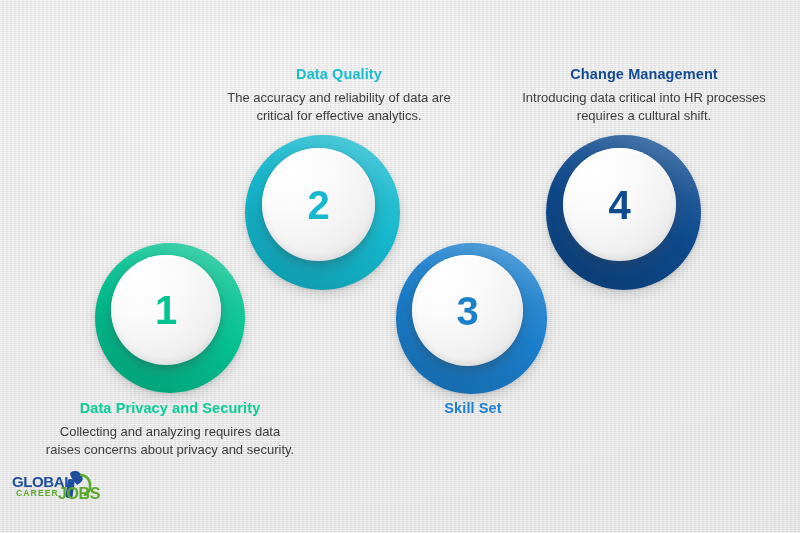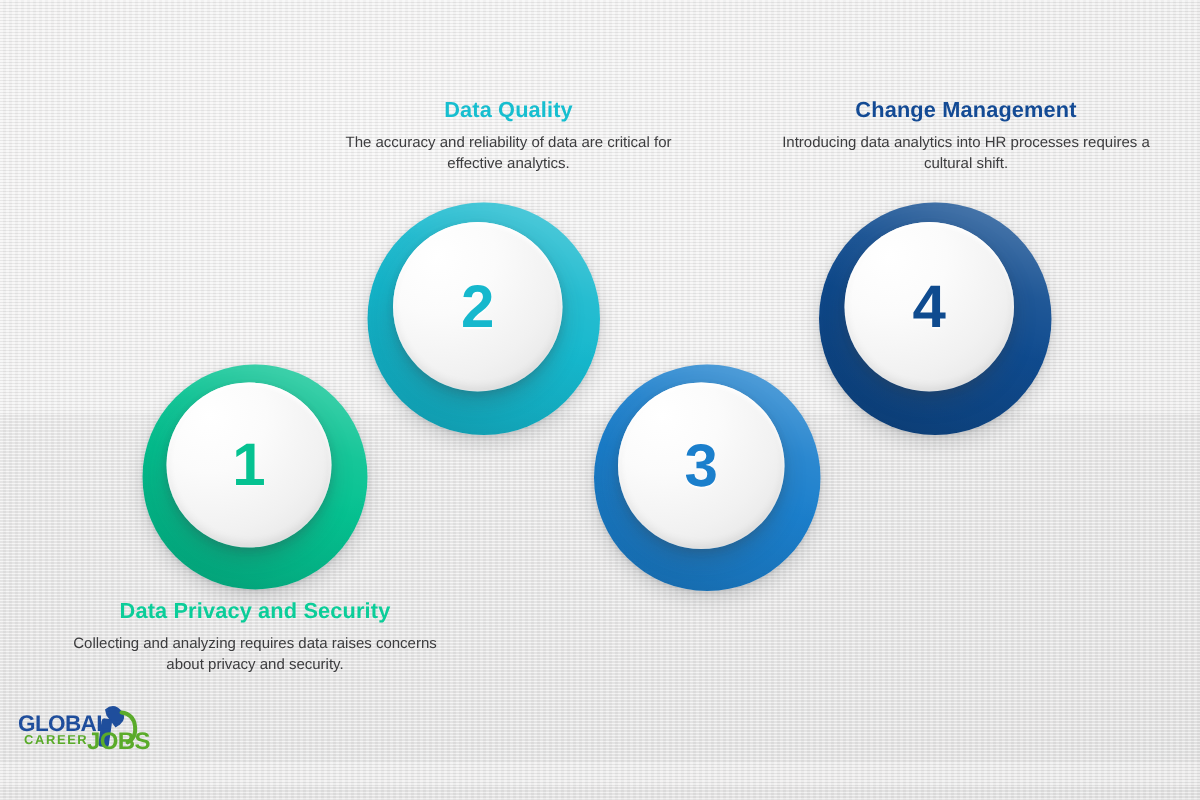--- a/index.html
+++ b/index.html
@@ -51,21 +51,21 @@
     user-select:none;
   }
 
   
   .txt{position:absolute;text-align:center;}
   .ttl{
     font-size:14.5px;font-weight:bold;letter-spacing:0.1px;
     margin:0 0 7px 0;white-space:nowrap;
   }
   .body{
-    font-size:10px;line-height:1.42;color:#3c3c3e;
+    font-size:13px;line-height:1.42;color:#3c3c3e;
     margin:0;font-weight:normal;
   }
 
   
   #logo{position:absolute;left:10px;top:466px;width:92px;height:40px;}
   #logo svg{display:block;}
 </style>
 </head>
 <body style="background: rgb(233, 232, 232);">
 
@@ -78,21 +78,21 @@
     </div>
     <div class="ring" style="left: 245px; top: 135px; width: 155px; height: 155px; background: radial-gradient(120% 120% at 72% 14%, rgb(22, 184, 205) 0%, rgb(22, 184, 205) 42%, rgb(15, 163, 184) 100%);"></div>
     <div class="disc" style="left:262px;top:148px;width:113px;height:113px;">
       <span class="num" style="color: rgb(22, 184, 205);">2</span>
     </div>
   </div>
 
   <div class="node">
     <div class="txt" style="left:497px;top:66px;width:254px;margin-left:20px;">
       <p class="ttl" style="color: rgb(19, 74, 148);">Change Management</p>
-      <p class="body">Introducing data analytics into HR processes requires a cultural shift.</p>
+      <p class="body">Introducing data critical into HR processes requires a cultural shift.</p>
     </div>
     <div class="ring" style="left: 546px; top: 135px; width: 155px; height: 155px; background: radial-gradient(120% 120% at 72% 14%, rgb(15, 75, 143) 0%, rgb(15, 75, 143) 42%, rgb(12, 63, 121) 100%);"></div>
     <div class="disc" style="left:563px;top:148px;width:113px;height:113px;">
       <span class="num" style="color: rgb(15, 75, 143);">4</span>
     </div>
   </div>
 
   <div class="node">
     <div class="ring" style="left: 95px; top: 243px; width: 150px; height: 150px; background: radial-gradient(120% 120% at 72% 14%, rgb(5, 194, 145) 0%, rgb(5, 194, 145) 42%, rgb(2, 168, 125) 100%);"></div>
     <div class="disc" style="left:111px;top:255px;width:110px;height:110px;">
@@ -103,20 +103,21 @@
       <p class="body">Collecting and analyzing requires data raises concerns about privacy and security.</p>
     </div>
   </div>
 
   <div class="node">
     <div class="ring" style="left: 396px; top: 243px; width: 151px; height: 151px; background: radial-gradient(120% 120% at 72% 14%, rgb(27, 127, 204) 0%, rgb(27, 127, 204) 42%, rgb(23, 112, 182) 100%);"></div>
     <div class="disc" style="left:412px;top:255px;width:111px;height:111px;">
       <span class="num" style="color: rgb(27, 127, 204);">3</span>
     </div>
     <div class="txt" style="left:345px;top:400px;width:256px;">
+      <p class="ttl" style="color: rgb(26, 128, 208);">Skill Set</p>
     </div>
   </div>
 
   <div id="logo">
     <svg width="92" height="40" viewBox="0 0 92 40">
       <g>
         <path d="M60 7 q6 -5 11 1 q4 5 -1 9 l-3 2 -6 -8 z" fill="#1f4e9c"></path>
         <path d="M71 9 q8 1 9 9 q1 8 -5 11" fill="none" stroke="#5aab2a" stroke-width="2.6" stroke-linecap="round"></path>
         <rect x="57" y="13" width="7" height="19" rx="2" fill="#1f4e9c" transform="rotate(8 60 20)"></rect>
       </g>

